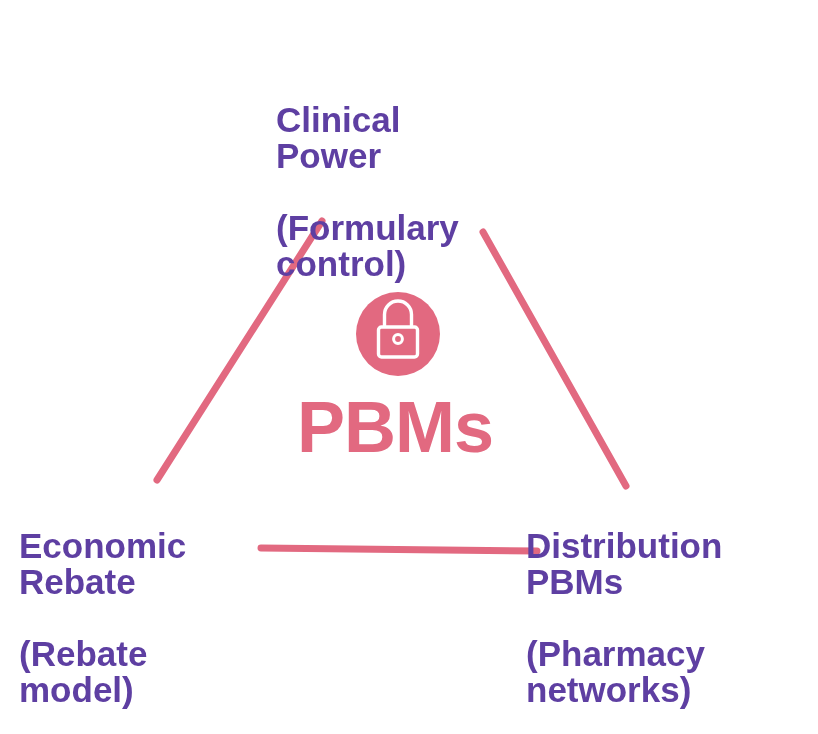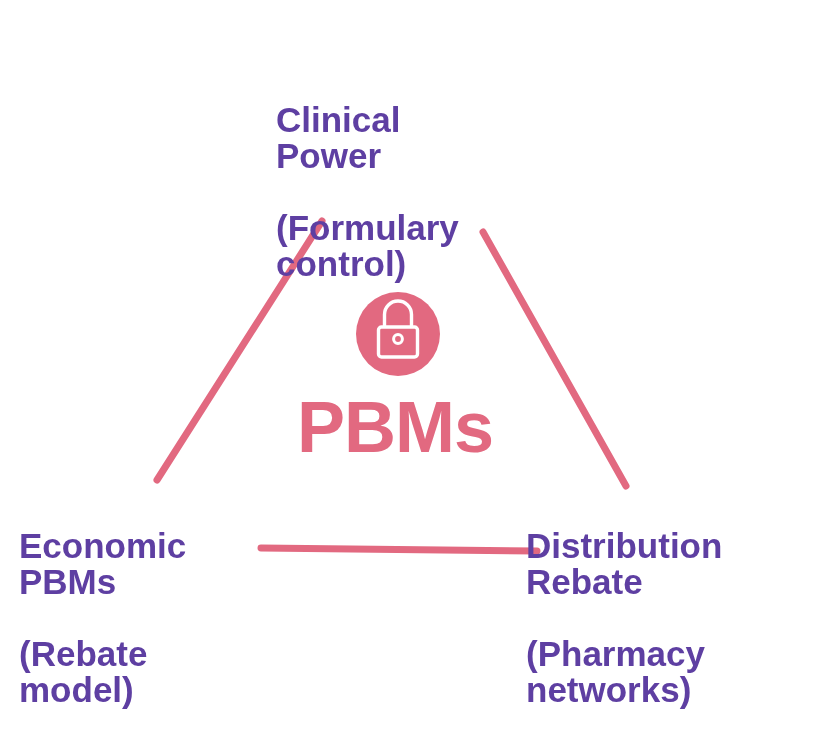--- a/index.html
+++ b/index.html
@@ -80,28 +80,28 @@
 
   <div class="vertex" style="left:406px; top:66px;">
     <div class="vertex-title">Clinical
 Power</div>
     <div class="vertex-subtitle">(Formulary
 control)</div>
   </div>
 
   <div class="vertex" style="left:149px; top:492px;">
     <div class="vertex-title">Economic
-PBMs</div>
+Rebate</div>
     <div class="vertex-subtitle">(Rebate
 model)</div>
   </div>
 
   <div class="vertex" style="left:656px; top:492px;">
     <div class="vertex-title">Distribution
-Rebate</div>
+PBMs</div>
     <div class="vertex-subtitle">(Pharmacy
 networks)</div>
   </div>
 
   <svg class="lock-badge" viewBox="0 0 84 84" aria-hidden="true">
     <circle class="badge-circle" cx="42" cy="42" r="42"></circle>
     <g>
       <path class="lock-stroke" d="M 28.5 36 L 28.5 22.5 A 13.5 13.5 0 0 1 55.5 22.5 L 55.5 36"></path>
       <rect class="lock-stroke" x="22.5" y="35" width="39" height="30" rx="3"></rect>
       <circle class="lock-stroke" cx="42" cy="47" r="4.4" style="stroke-width:3"></circle>

